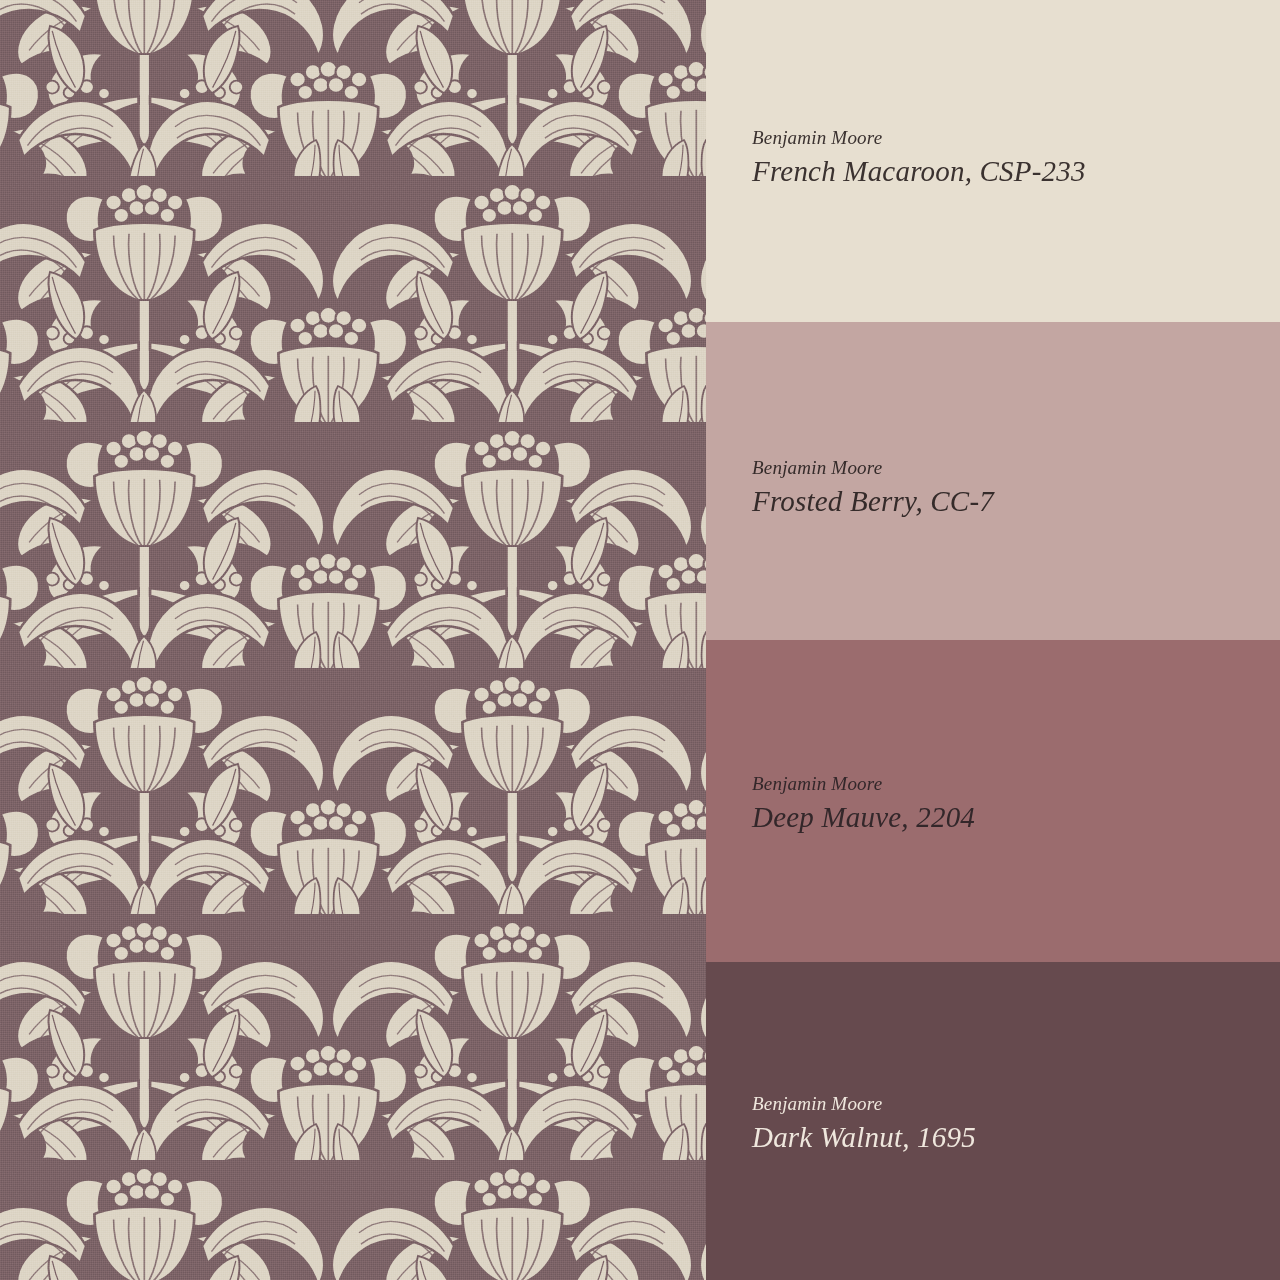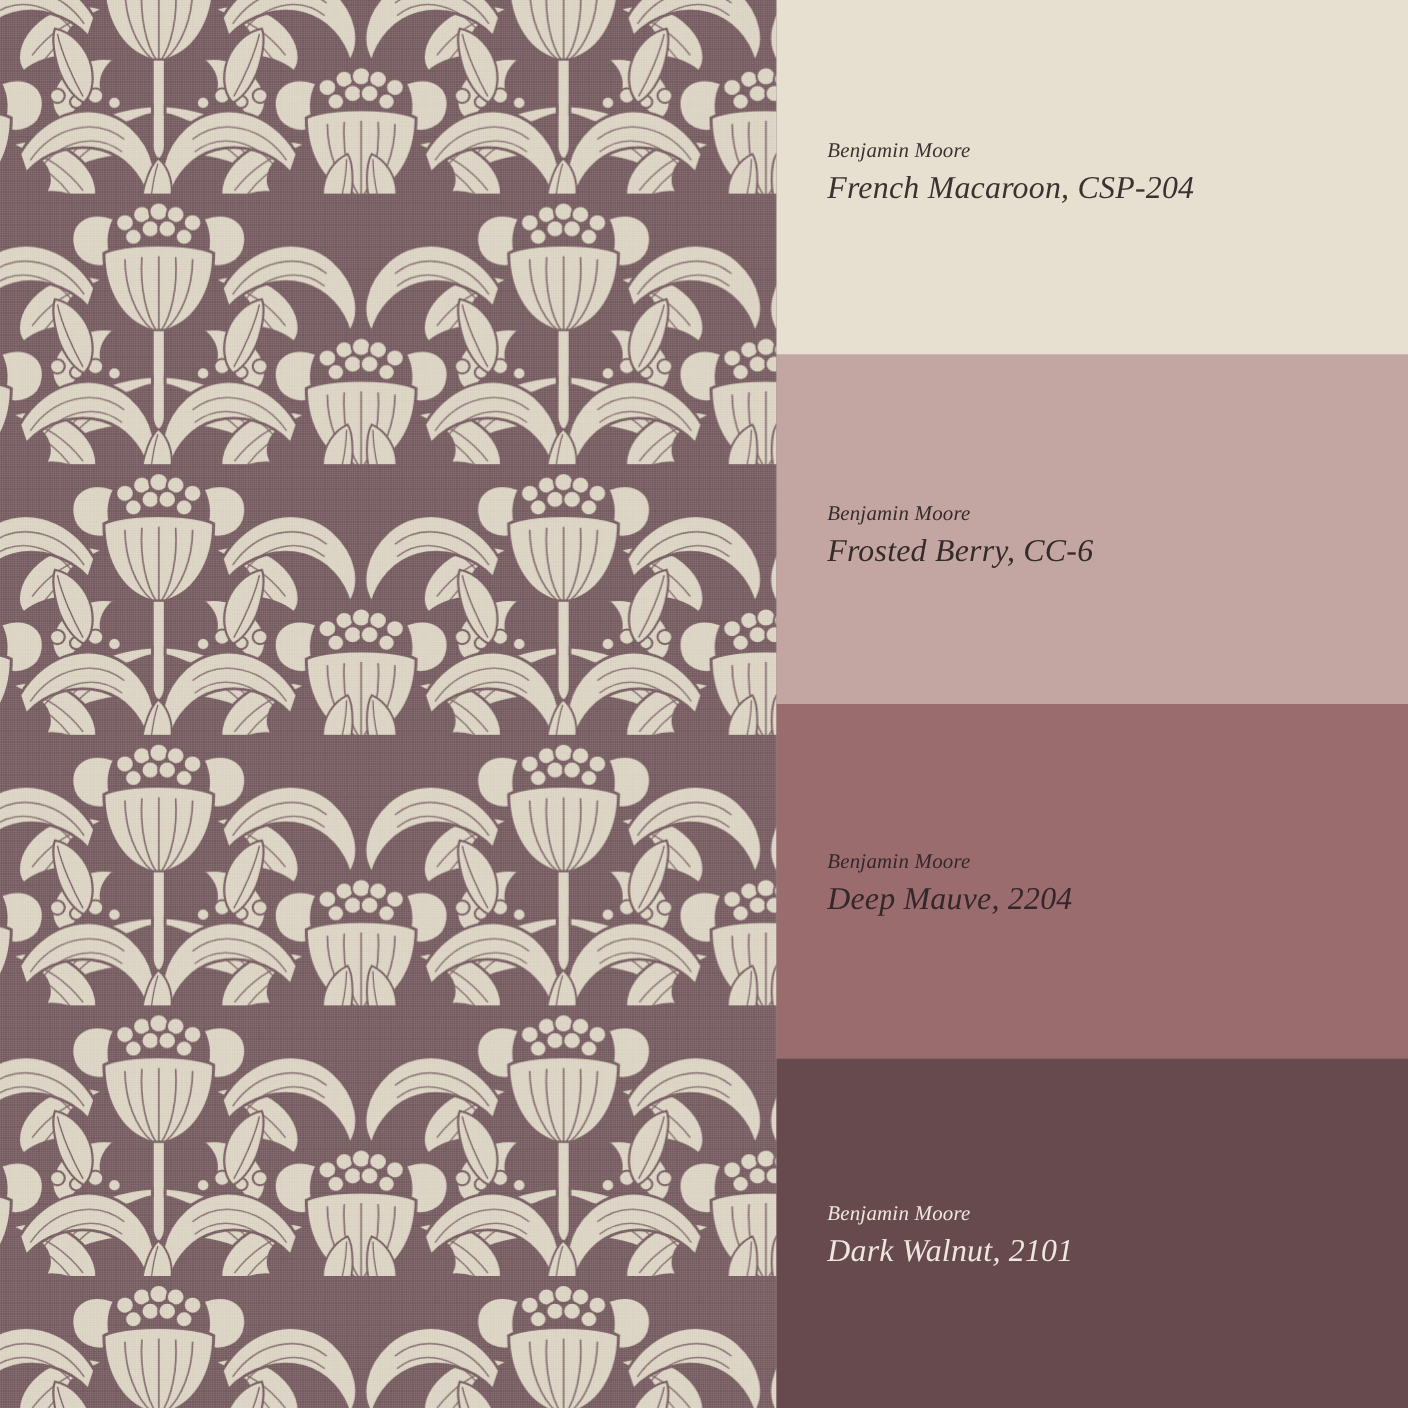--- a/index.html
+++ b/index.html
@@ -259,39 +259,39 @@
       <rect x="0" y="0" width="706" height="1280" filter="url(#grain)" opacity="0.5"></rect>
     </svg>
     <div id="wallpaper-texture"></div>
   </div>
 
   <div id="swatch-column">
 
     <div class="swatch" style="height:322px;background:#e7dfd0;">
       <div class="swatch-label" style="top:128px;color:#3b3230;">
         <p class="brand">Benjamin Moore</p>
-        <p class="color-name">French Macaroon, CSP-204</p>
+        <p class="color-name">French Macaroon, CSP-233</p>
       </div>
     </div>
 
     <div class="swatch" style="height:318px;background:#c3a6a2;">
       <div class="swatch-label" style="top:136px;color:#352b2a;">
         <p class="brand">Benjamin Moore</p>
-        <p class="color-name">Frosted Berry, CC-6</p>
+        <p class="color-name">Frosted Berry, CC-7</p>
       </div>
     </div>
 
     <div class="swatch" style="height:322px;background:#9b6c6e;">
       <div class="swatch-label" style="top:134px;color:#33272a;">
         <p class="brand">Benjamin Moore</p>
         <p class="color-name">Deep Mauve, 2204</p>
       </div>
     </div>
 
     <div class="swatch" style="height:318px;background:#664a4e;">
       <div class="swatch-label" style="top:132px;color:#efe7dd;">
         <p class="brand">Benjamin Moore</p>
-        <p class="color-name">Dark Walnut, 2101</p>
+        <p class="color-name">Dark Walnut, 1695</p>
       </div>
     </div>
 
   </div>
 </div>
 
 </body></html>

